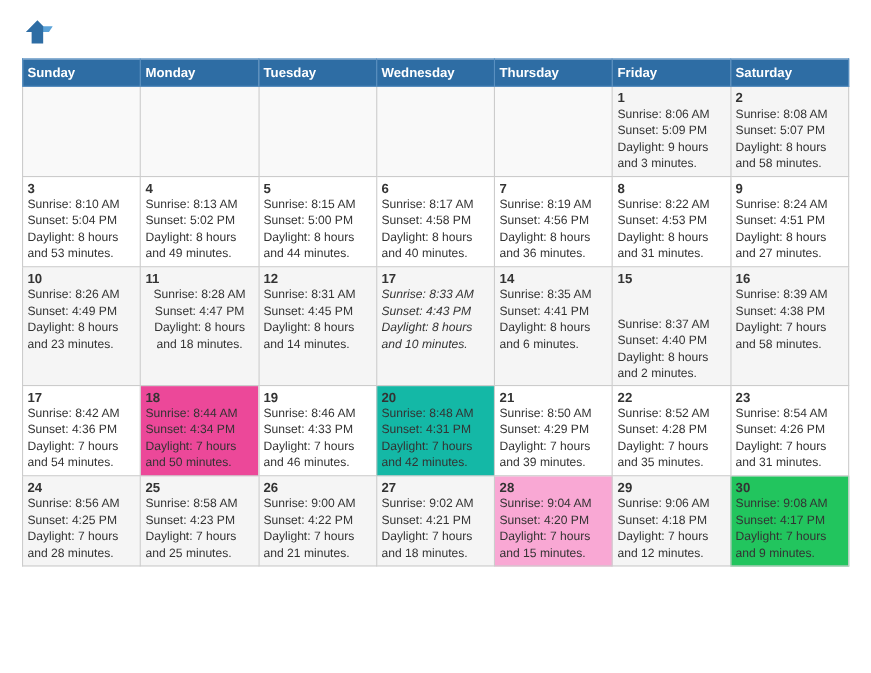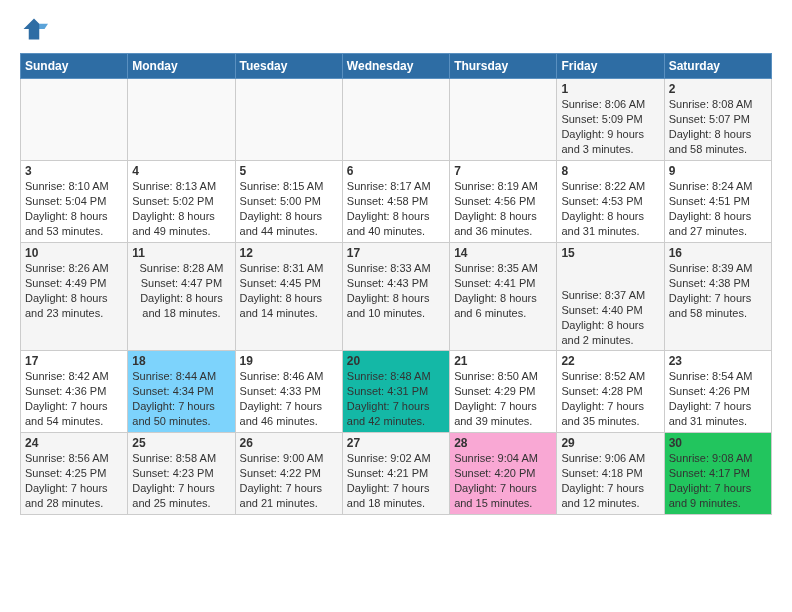--- a/index.html
+++ b/index.html
@@ -211,21 +211,21 @@
           </td>
           <td style="background: rgb(245, 245, 245);">
             <span class="day-num">12</span>
             <div class="day-info" style="white-space: pre-line;">Sunrise: 8:31 AM
 Sunset: 4:45 PM
 Daylight: 8 hours
 and 14 minutes.</div>
           </td>
           <td style="background: rgb(245, 245, 245);">
             <span class="day-num">17</span>
-            <div class="day-info" style="white-space: pre-line;">Sunrise: 8:33 AM
+            <div class="day-info" style="white-space: pre-line; font-style: italic;">Sunrise: 8:33 AM
 Sunset: 4:43 PM
 Daylight: 8 hours
 and 10 minutes.</div>
           </td>
           <td style="background: rgb(245, 245, 245);">
             <span class="day-num">14</span>
             <div class="day-info" style="white-space: pre-line;">Sunrise: 8:35 AM
 Sunset: 4:41 PM
 Daylight: 8 hours
 and 6 minutes.</div>
@@ -246,21 +246,21 @@
           </td>
         </tr>
         <tr>
           <td style="background: rgb(255, 255, 255);">
             <span class="day-num">17</span>
             <div class="day-info" style="white-space: pre-line;">Sunrise: 8:42 AM
 Sunset: 4:36 PM
 Daylight: 7 hours
 and 54 minutes.</div>
           </td>
-          <td style="background: #7dd3fc; margin-left: 22px;">
+          <td style="background: #ec4899; margin-left: 22px;">
             <span class="day-num">18</span>
             <div class="day-info" style="white-space: pre-line;">Sunrise: 8:44 AM
 Sunset: 4:34 PM
 Daylight: 7 hours
 and 50 minutes.</div>
           </td>
           <td style="background: rgb(255, 255, 255);">
             <span class="day-num">19</span>
             <div class="day-info" style="white-space: pre-line;">Sunrise: 8:46 AM
 Sunset: 4:33 PM

